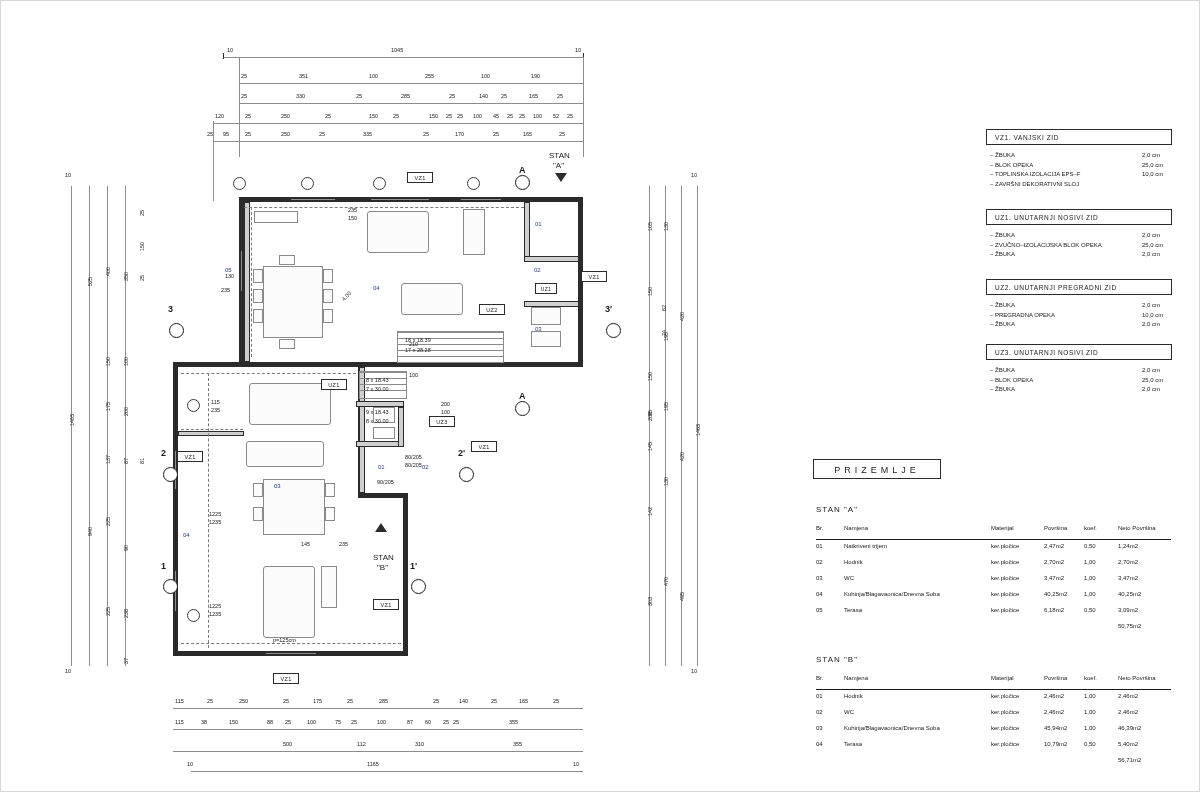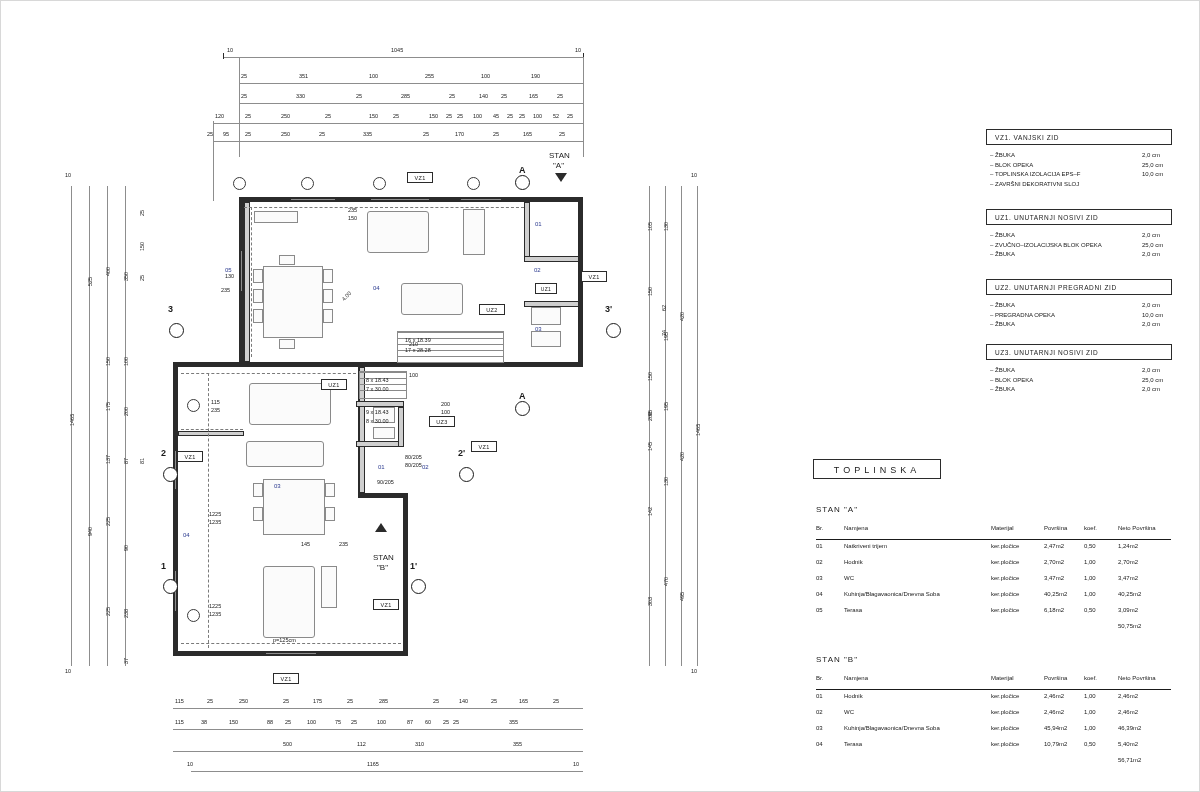--- a/index.html
+++ b/index.html
@@ -445,21 +445,21 @@
     <div class="legend-box" style="left:0;top:0;width:186px;height:16px;">
       <div class="legend-title">UZ3. UNUTARNJI NOSIVI ZID</div>
     </div>
     <div class="legend-rows" style="left:4px;top:22px;width:190px;">
       <div><span>– ŽBUKA</span><span class="v">2,0 cm</span></div>
       <div><span>– BLOK OPEKA</span><span class="v">25,0 cm</span></div>
       <div><span>– ŽBUKA</span><span class="v">2,0 cm</span></div>
     </div>
   </div>
 
-  <div class="title-box" style="left:812px;top:458px;width:128px;height:20px;">TOPLINSKA</div>
+  <div class="title-box" style="left:812px;top:458px;width:128px;height:20px;">PRIZEMLJE</div>
 
   <div class="abs" style="left:815px;top:504px;width:360px;">
     <div class="stan-h" style="left:0;top:0;">STAN "A"</div>
     <div class="tbl" style="left:0;top:20px;width:360px;">
       <div class="tbl-row hdr" style="height:14px;">
         <span class="c-br">Br.</span>
         <span class="c-nm">Namjena</span>
         <span class="c-mt">Materijal</span>
         <span class="c-pv">Površina</span>
         <span class="c-kf">koef.</span>

